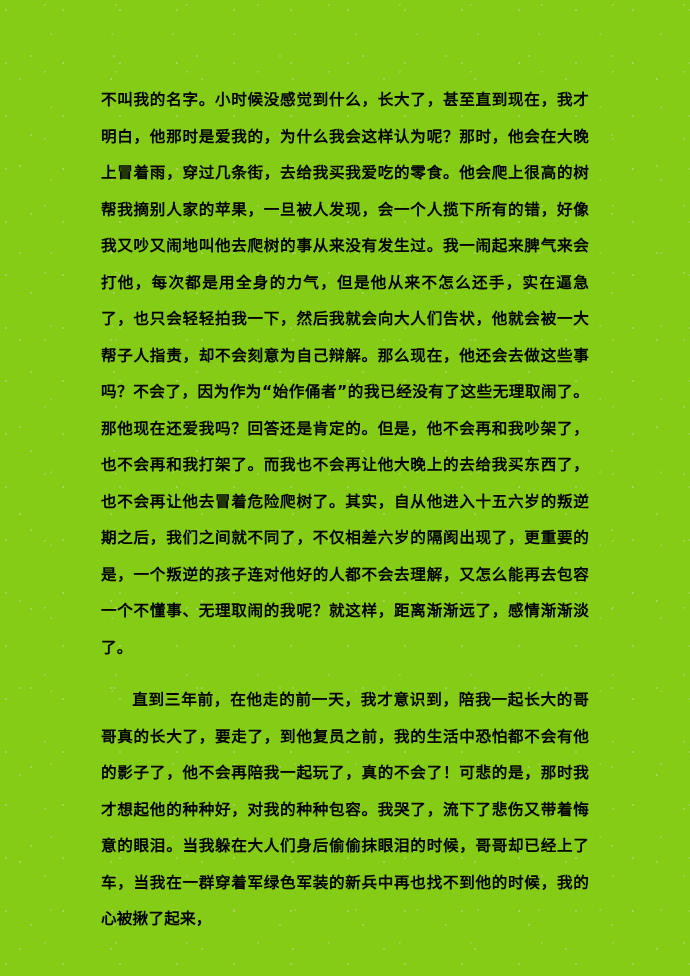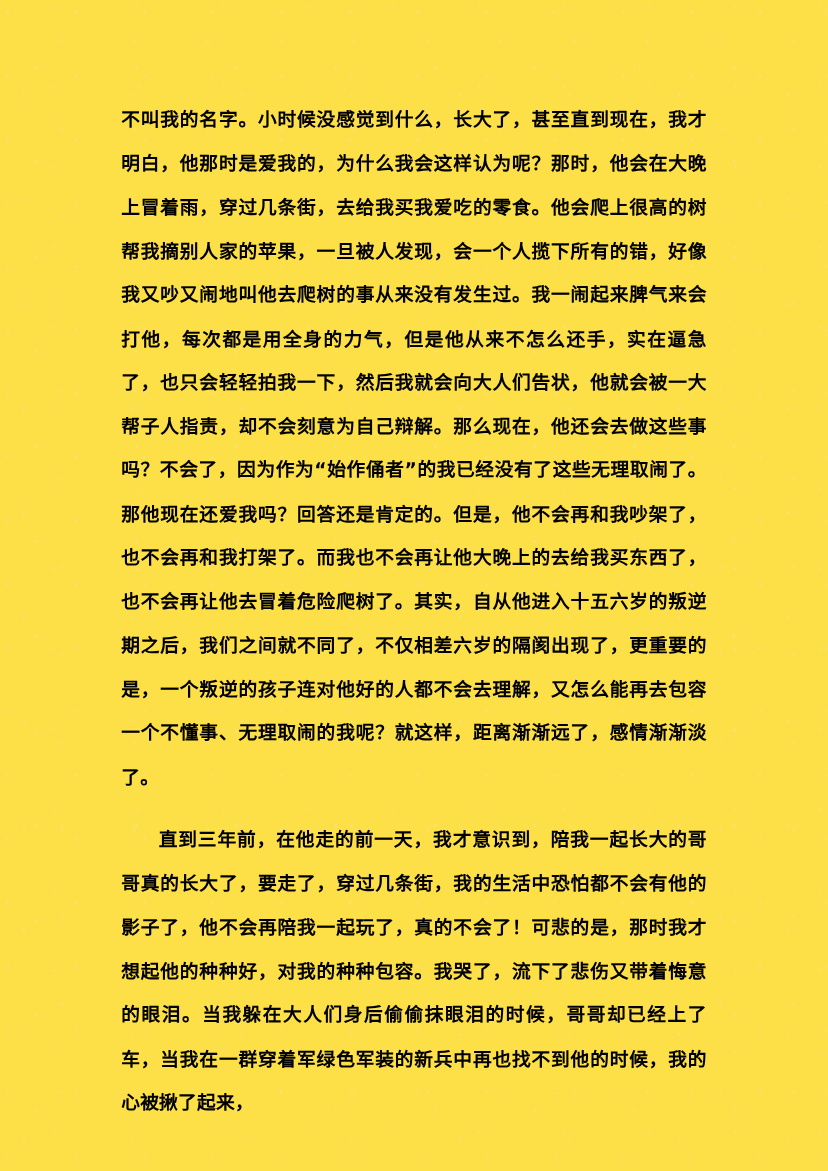--- a/index.html
+++ b/index.html
@@ -7,21 +7,21 @@
     margin: 0;
     padding: 0;
     background: #ffffff;
   }
 
   .page {
     position: relative;
     width: 690px;
     height: 976px;
     margin: 0 auto;
-    background: #fde047;
+    background: #84cc16;
     overflow: hidden;
   }
 
   
   .page::before {
     content: "";
     position: absolute;
     inset: 0;
     pointer-events: none;
     opacity: 0.55;
@@ -66,17 +66,17 @@
 </style>
 </head>
 <body>
 
 <div class="page">
 
   <div class="text-body">
 
     <p class="para">不叫我的名字。小时候没感觉到什么，长大了，甚至直到现在，我才明白，他那时是爱我的，为什么我会这样认为呢？那时，他会在大晚上冒着雨，穿过几条街，去给我买我爱吃的零食。他会爬上很高的树帮我摘别人家的苹果，一旦被人发现，会一个人揽下所有的错，好像我又吵又闹地叫他去爬树的事从来没有发生过。我一闹起来脾气来会打他，每次都是用全身的力气，但是他从来不怎么还手，实在逼急了，也只会轻轻拍我一下，然后我就会向大人们告状，他就会被一大帮子人指责，却不会刻意为自己辩解。那么现在，他还会去做这些事吗？不会了，因为作为“始作俑者”的我已经没有了这些无理取闹了。那他现在还爱我吗？回答还是肯定的。但是，他不会再和我吵架了，也不会再和我打架了。而我也不会再让他大晚上的去给我买东西了，也不会再让他去冒着危险爬树了。其实，自从他进入十五六岁的叛逆期之后，我们之间就不同了，不仅相差六岁的隔阂出现了，更重要的是，一个叛逆的孩子连对他好的人都不会去理解，又怎么能再去包容一个不懂事、无理取闹的我呢？就这样，距离渐渐远了，感情渐渐淡了。</p>
 
-    <p class="para indent">直到三年前，在他走的前一天，我才意识到，陪我一起长大的哥哥真的长大了，要走了，穿过几条街，我的生活中恐怕都不会有他的影子了，他不会再陪我一起玩了，真的不会了！可悲的是，那时我才想起他的种种好，对我的种种包容。我哭了，流下了悲伤又带着悔意的眼泪。当我躲在大人们身后偷偷抹眼泪的时候，哥哥却已经上了车，当我在一群穿着军绿色军装的新兵中再也找不到他的时候，我的心被揪了起来，</p>
+    <p class="para indent">直到三年前，在他走的前一天，我才意识到，陪我一起长大的哥哥真的长大了，要走了，到他复员之前，我的生活中恐怕都不会有他的影子了，他不会再陪我一起玩了，真的不会了！可悲的是，那时我才想起他的种种好，对我的种种包容。我哭了，流下了悲伤又带着悔意的眼泪。当我躲在大人们身后偷偷抹眼泪的时候，哥哥却已经上了车，当我在一群穿着军绿色军装的新兵中再也找不到他的时候，我的心被揪了起来，</p>
 
   </div>
 
 </div>
 
 </body></html>

